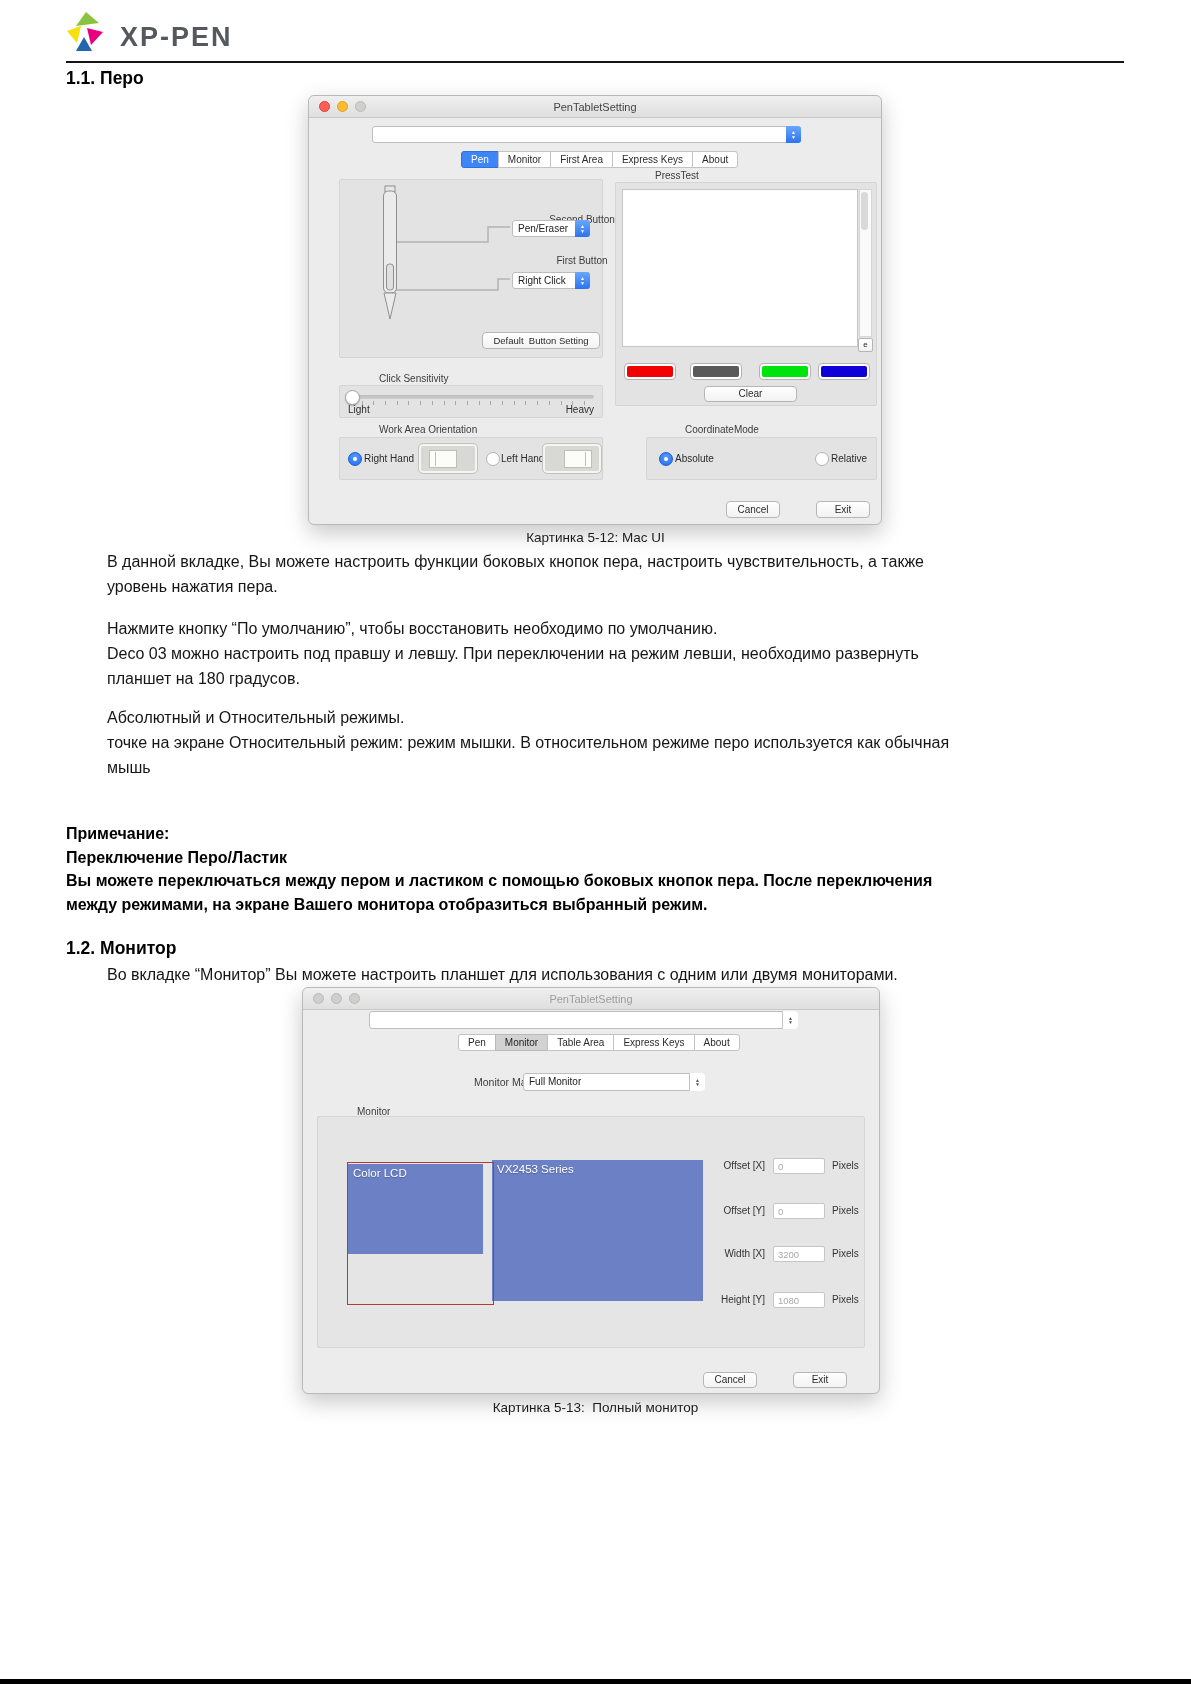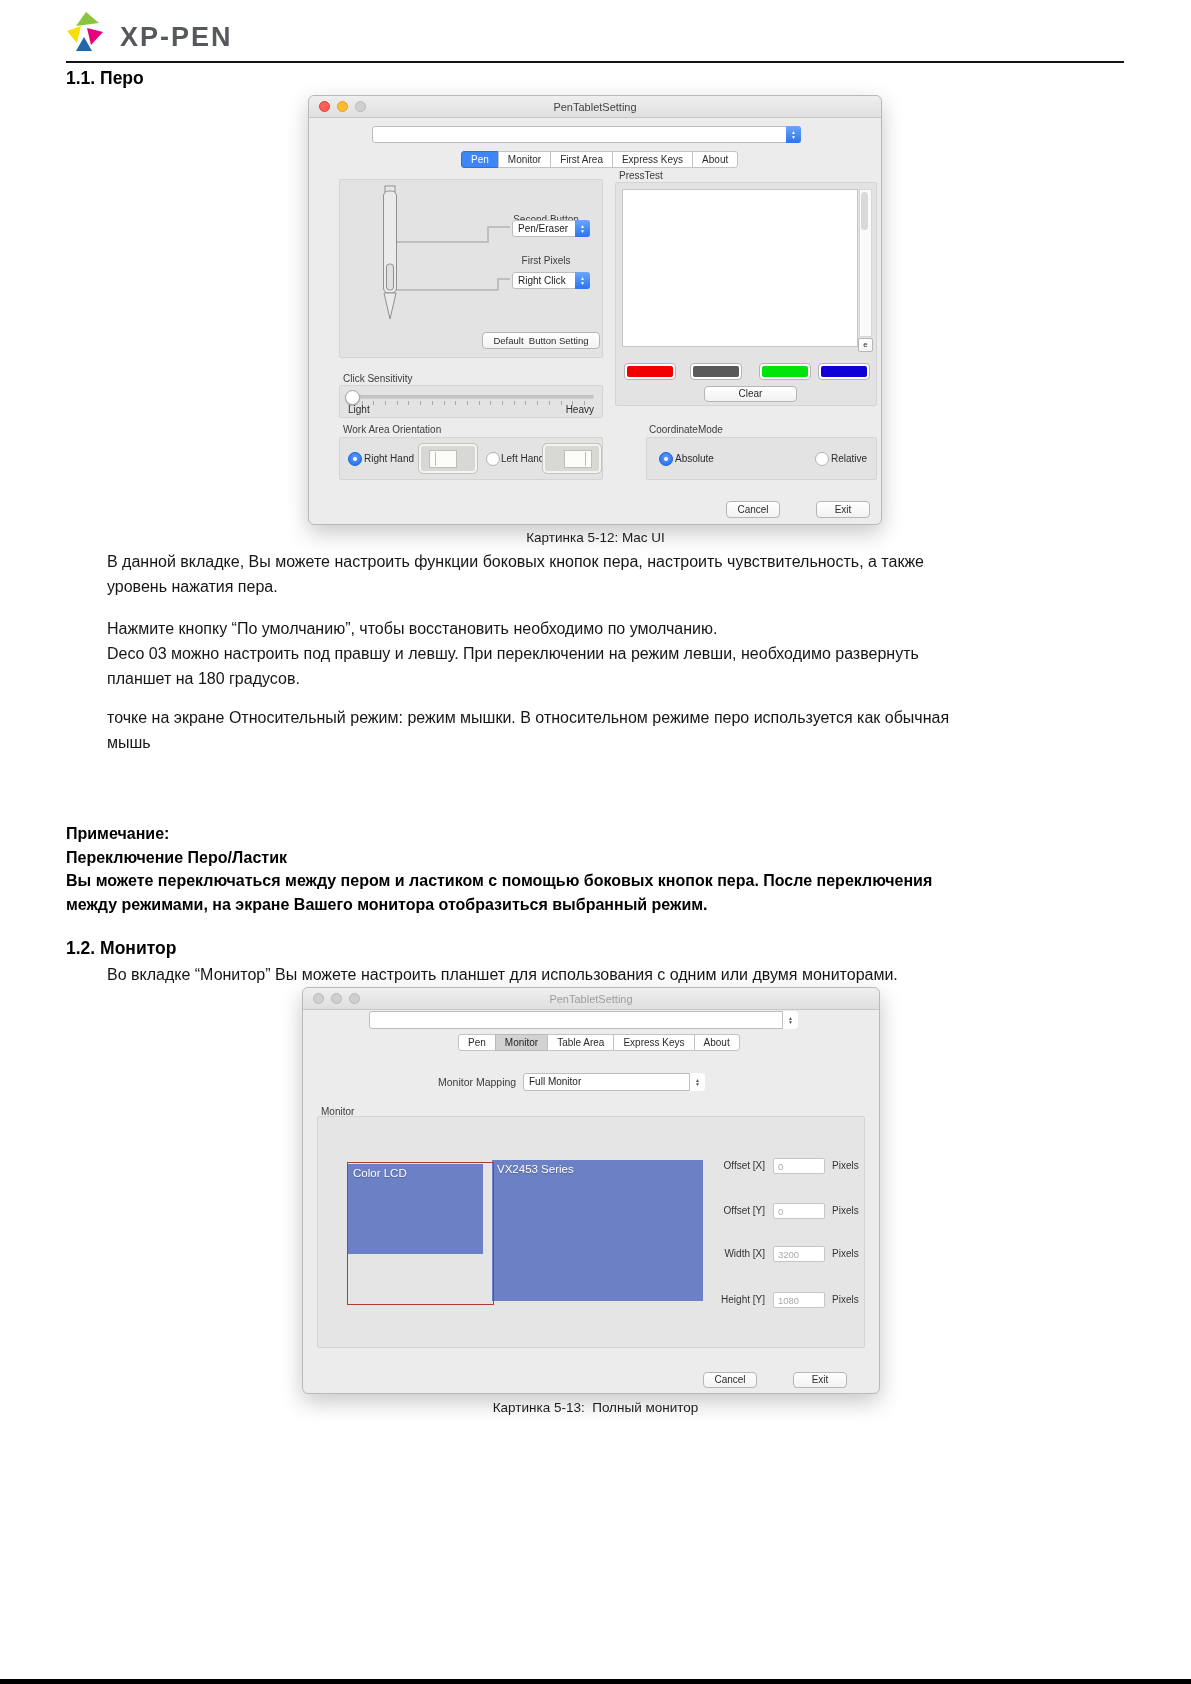--- a/index.html
+++ b/index.html
@@ -29,21 +29,21 @@
   .stepper.gray{background:#fff;border-left:1px solid #c4c4c4;color:#555;}
   .arr{font-size:5px;line-height:4.5px;}
   .tabbar{position:absolute;display:flex;height:17px;}
   .tab{height:15px;line-height:15px;padding:0 9px;font-size:10px;background:#fff;border:1px solid #c3c3c3;
        margin-left:-1px;color:#2b2b2b;white-space:nowrap;}
   .tab:first-child{border-radius:3px 0 0 3px;margin-left:0;}
   .tab:last-child{border-radius:0 3px 3px 0;text-align:right;}
   .tab.selb{background:#3e86f6;border-color:#2f6fe0;color:#fff;}
   .tab.selg{background:#d2d2d2;border-color:#b9b9b9;color:#222;}
   .panel{position:absolute;background:#e3e3e3;border:1px solid #d4d4d4;border-radius:2px;}
-  .grouplabel{position:absolute;font-size:10px;color:#3c3c3c;white-space:nowrap;}
+  .grouplabel{position:absolute;font-size:10px;color:#3c3c3c;white-space:nowrap;margin-left:36px;}
   .btn{position:absolute;background:linear-gradient(#fff,#f2f2f2);border:1px solid #b6b6b6;border-radius:4px;
        text-align:center;font-size:10px;color:#2b2b2b;white-space:pre;}
   .radio{position:absolute;width:12px;height:12px;border-radius:50%;}
   .radio.on{background:radial-gradient(circle at 50% 35%,#5d9bf8,#1f6bf2);border:1px solid #1b5fd8;}
   .radio.on::after{content:"";position:absolute;left:3.5px;top:3.5px;width:4px;height:4px;border-radius:50%;background:#fff;}
   .radio.off{background:#fff;border:1px solid #b3b3b3;}
   .rlabel{position:absolute;font-size:10px;color:#2b2b2b;white-space:nowrap;}
   .swatch{position:absolute;width:50px;height:15px;background:#fff;border:1px solid #b3b3b3;border-radius:4px;}
   .swatch .fill{position:absolute;left:2px;top:2px;right:2px;bottom:2px;border-radius:2px;}
   .tabicon{position:absolute;width:58px;height:29px;background:#d8d8d5;border:1px solid #c2c2c0;border-radius:5px;
@@ -107,21 +107,21 @@
         <path d="M44,113 L56,113 L50,139 Z" fill="#ebebeb" stroke="#8f8f8f"></path>
       </svg>
       <div class="grouplabel" style="left:150px;top:34px;width:112px;text-align:center">Second Button</div>
       <div class="combo" style="left:172px;top:40px;width:76px;height:15px">
         <span class="val">Pen/Eraser</span>
         <div class="stepper blue">
           <div class="arr">▲</div>
           <div class="arr">▼</div>
         </div>
       </div>
-      <div class="grouplabel" style="left:150px;top:75px;width:112px;text-align:center">First Pixels</div>
+      <div class="grouplabel" style="left:150px;top:75px;width:112px;text-align:center">First Button</div>
       <div class="combo" style="left:172px;top:92px;width:76px;height:15px">
         <span class="val">Right Click</span>
         <div class="stepper blue">
           <div class="arr">▲</div>
           <div class="arr">▼</div>
         </div>
       </div>
       <div class="btn" style="right:2px;bottom:8px;width:116px;height:15px;line-height:15px;font-size:9.5px">Default  Button Setting</div>
     </div>
 
@@ -191,20 +191,21 @@
   <div class="abs" style="left:107px;top:549px">
     <div class="bodyline">В данной вкладке, Вы можете настроить функции боковых кнопок пера, настроить чувствительность, а также</div>
     <div class="bodyline">уровень нажатия пера.</div>
   </div>
   <div class="abs" style="left:107px;top:616px">
     <div class="bodyline">Нажмите кнопку “По умолчанию”, чтобы восстановить необходимо по умолчанию.</div>
     <div class="bodyline">Deco 03 можно настроить под правшу и левшу. При переключении на режим левши, необходимо развернуть</div>
     <div class="bodyline">планшет на 180 градусов.</div>
   </div>
   <div class="abs" style="left:107px;top:705px">
+    <div class="bodyline">Абсолютный и Относительный режимы.</div>
     <div class="bodyline">точке на экране Относительный режим: режим мышки. В относительном режиме перо используется как обычная</div>
     <div class="bodyline">мышь</div>
   </div>
   <div class="abs" style="left:66px;top:822px">
     <div class="boldline">Примечание:</div>
     <div class="boldline">Переключение Перо/Ластик</div>
     <div class="boldline">Вы можете переключаться между пером и ластиком с помощью боковых кнопок пера. После переключения</div>
     <div class="boldline">между режимами, на экране Вашего монитора отобразиться выбранный режим.</div>
   </div>
 

